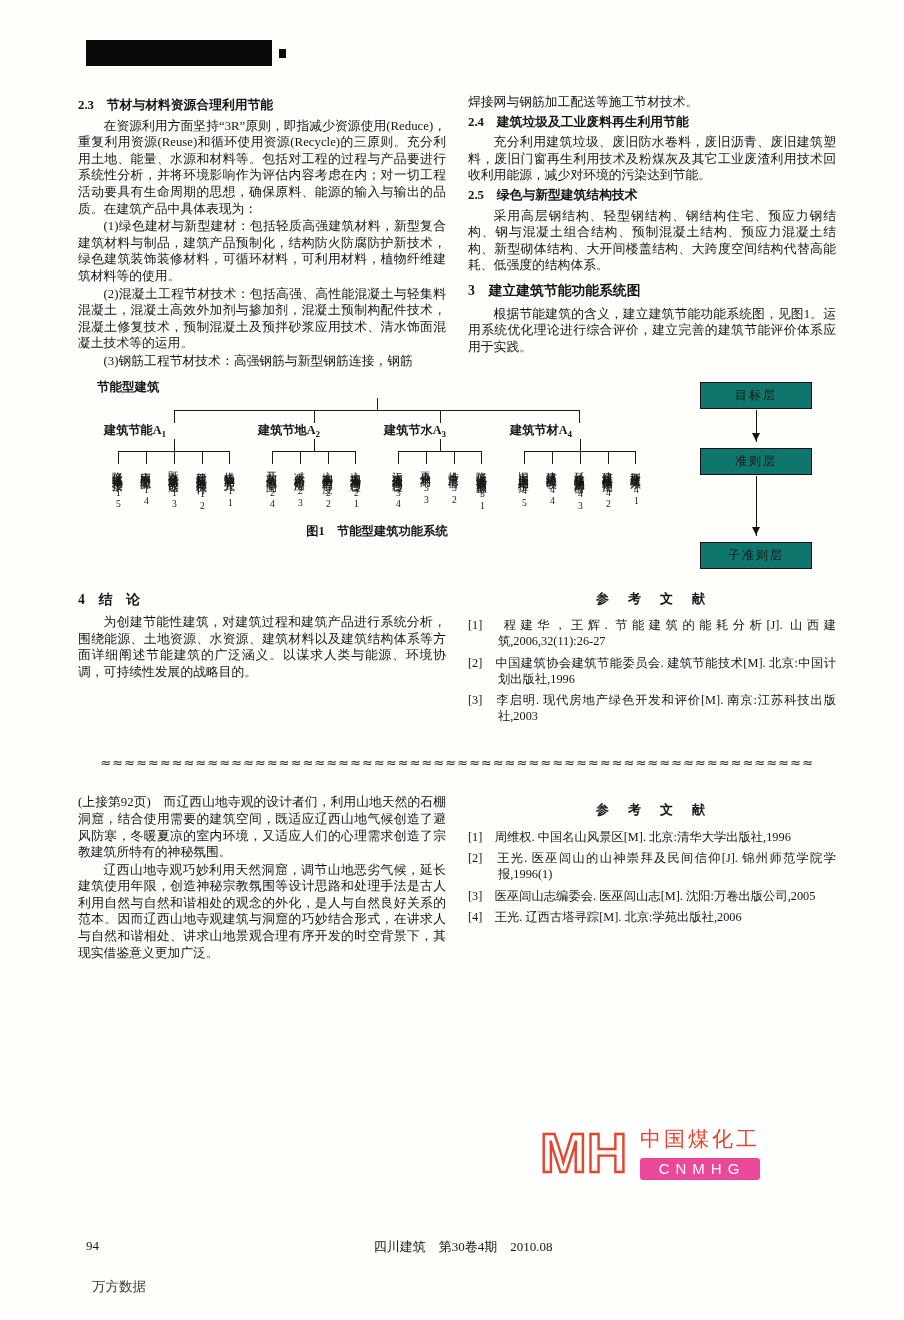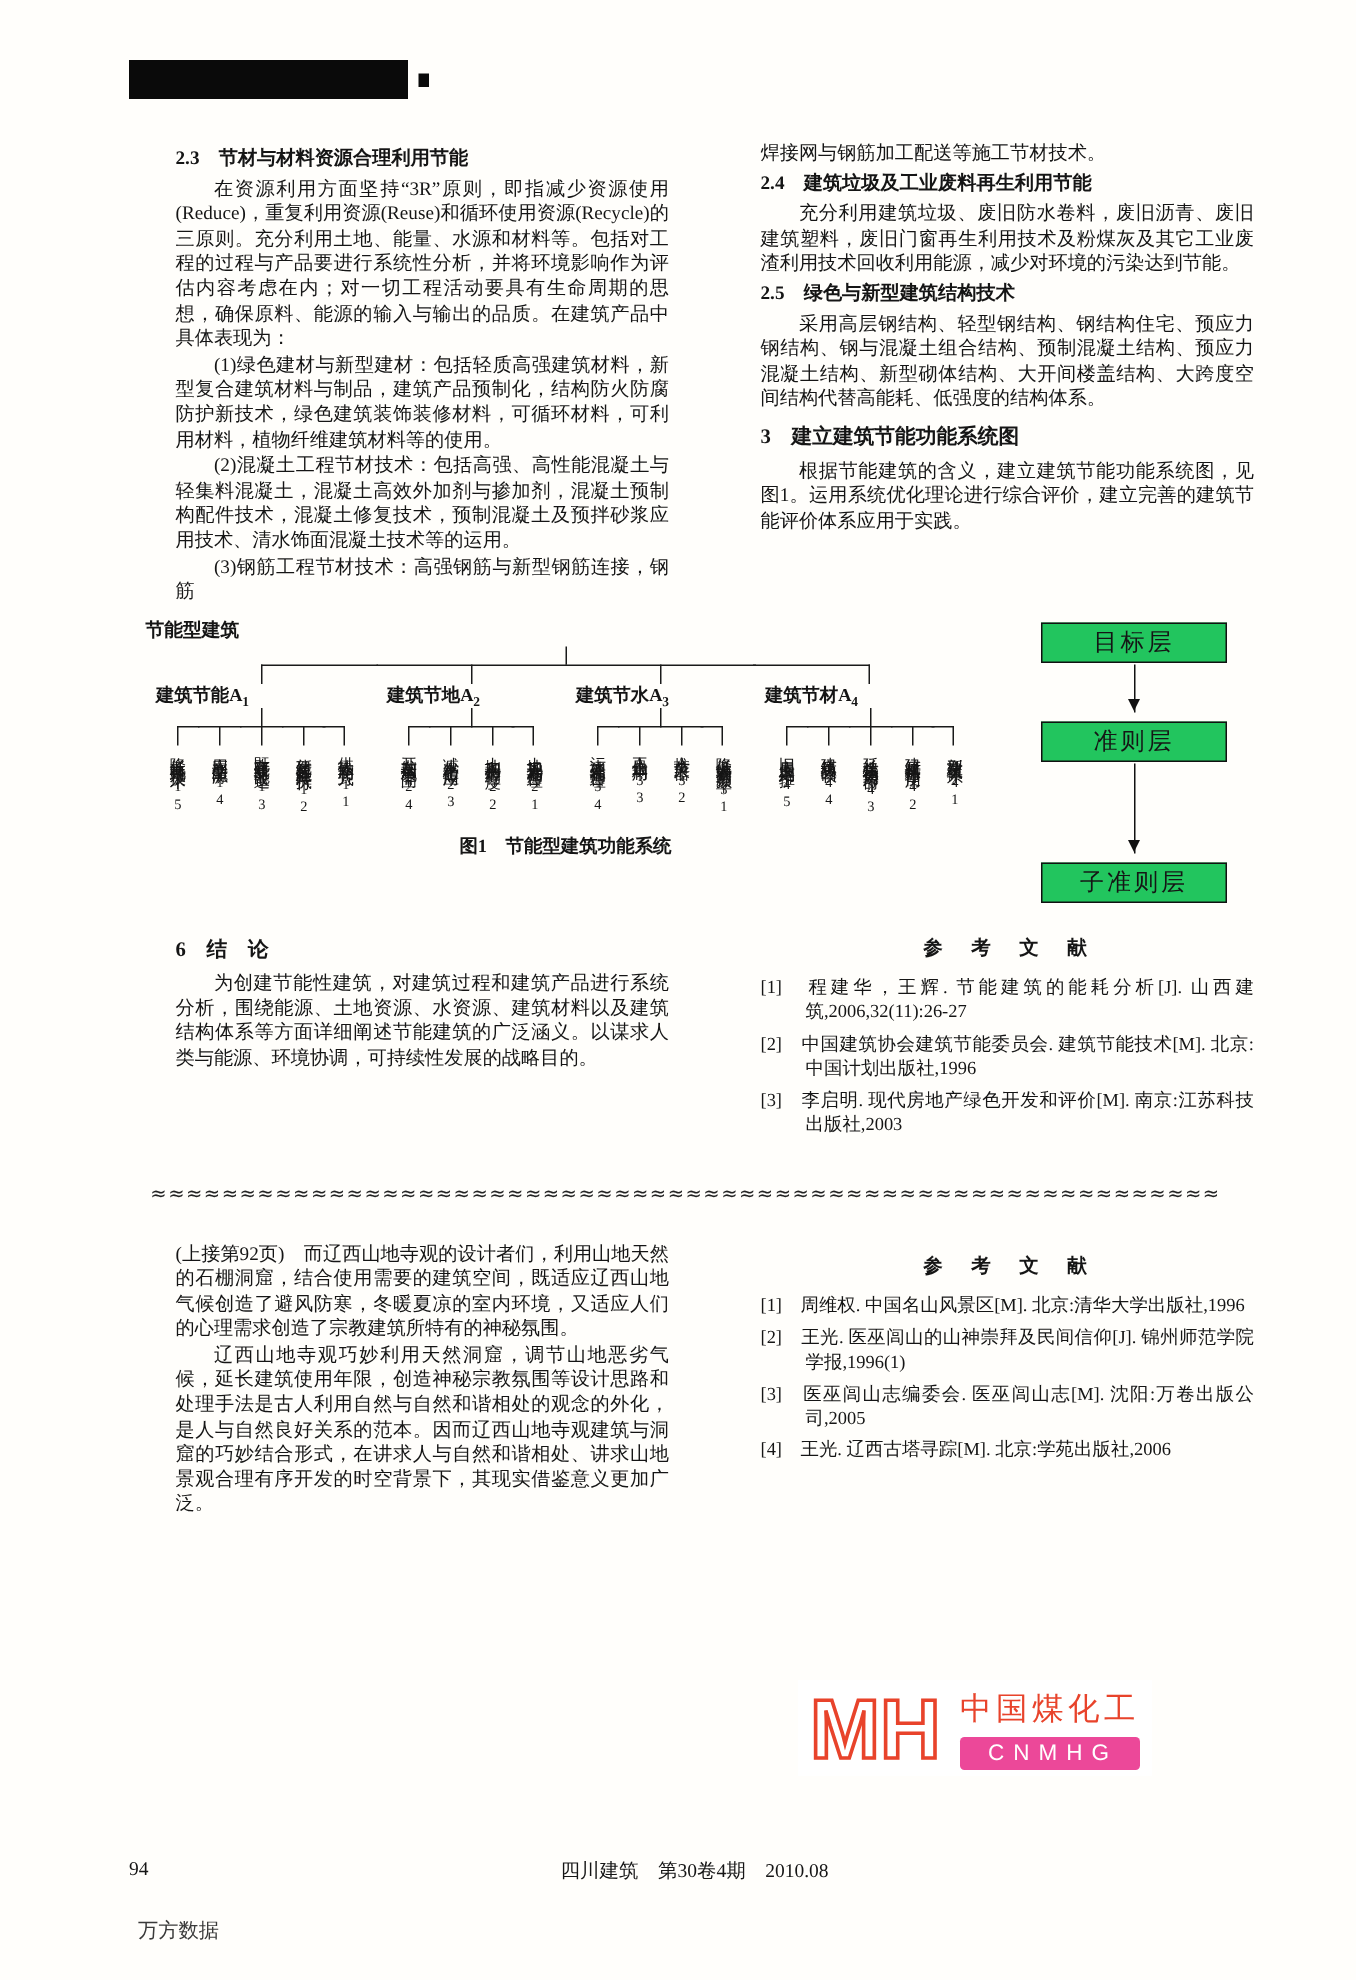--- a/index.html
+++ b/index.html
@@ -7,21 +7,21 @@
   .page {
     width: 904px; height: 1320px; position: relative; margin: 0 auto;
     background: #fffefb; overflow: hidden; color: #151515;
     font-family: "Liberation Serif", "DejaVu Serif", serif;
   }
   .redacted { position: absolute; left: 86px; top: 40px; width: 186px; height: 26px; background: #0a0a0a; }
   .redacted::after { content: ''; position: absolute; right: -14px; top: 9px; width: 7px; height: 9px; background: #0a0a0a; }
 
   .content { position: absolute; left: 78px; top: 94px; width: 758px; }
   .cols { display: flex; gap: 22px; }
-  .col { width: 368px; font-size: 12.8px; line-height: 16.6px; text-align: justify; margin-left: 39px; }
+  .col { width: 368px; font-size: 12.8px; line-height: 16.6px; text-align: justify; }
   p { margin: 0 0 1px 0; text-indent: 2em; }
   p.noindent { text-indent: 0; }
   .sec { font-size: 12.8px; font-weight: bold; margin: 3px 0 4px; }
   .sec.big { font-size: 13.8px; margin: 9px 0 6px; }
 
   
   .figure { margin: 8px 0 14px; display: flex; }
   .fig-tree-wrap { flex: 1; }
   .tree, .tree ul { list-style: none; margin: 0; padding: 0; }
   .tree { display: flex; justify-content: center; }
@@ -41,22 +41,22 @@
   .tree li:only-child::before, .tree li:only-child::after { display: none; }
   .branch { padding-left: 9px; padding-right: 9px; }
   .root-label { font-weight: bold; font-size: 12.5px; white-space: nowrap; padding-bottom: 2px; }
   .branch-label { font-weight: bold; font-size: 12.2px; white-space: nowrap; }
   .branch-label sub { font-size: 9px; }
   .leaf { writing-mode: vertical-rl; text-orientation: upright; font-size: 10.8px; letter-spacing: 1.5px; line-height: 13px; }
   .leaf-code { font-size: 9.6px; letter-spacing: 0.5px; }
   .fig-caption { text-align: center; font-weight: bold; font-size: 12.3px; margin-top: 12px; }
 
   .fig-layers { width: 160px; display: flex; flex-direction: column; align-items: center; padding-top: 3px; }
-  .layer-box { width: 124px; height: 27px; border: 1px solid #111; background: #22c55e;
-    display: flex; align-items: center; justify-content: center; font-size: 16px; letter-spacing: 2px; }
+  .layer-box { width: 112px; height: 27px; border: 1px solid #111; background: #0f766e;
+    display: flex; align-items: center; justify-content: center; font-size: 12px; letter-spacing: 2px; }
   .arrow { width: 0; height: 32px; border-left: 1.2px solid #111; position: relative; margin: 1px 0 6px; }
   .arrow.long { height: 60px; }
   .arrow::after { content: ''; position: absolute; left: -5px; bottom: -3px;
     border: 4.5px solid transparent; border-top: 8px solid #111; }
 
   
   .refs-title { text-align: center; font-weight: bold; font-size: 13px; letter-spacing: 3px; margin: 8px 0 10px; }
   .ref { padding-left: 30px; text-indent: -30px; margin-bottom: 5px; font-size: 12.3px; line-height: 16.2px; text-align: justify; }
 
   .divider { text-align: center; white-space: nowrap; overflow: hidden; color: #222;
@@ -197,21 +197,21 @@
         <div class="layer-box">目标层</div>
         <div class="arrow"></div>
         <div class="layer-box">准则层</div>
         <div class="arrow long"></div>
         <div class="layer-box">子准则层</div>
       </div>
     </div>
 
     <div class="cols">
       <div class="col">
-        <div class="sec big">6　结　论</div>
+        <div class="sec big">4　结　论</div>
         <p>为创建节能性建筑，对建筑过程和建筑产品进行系统分析，围绕能源、土地资源、水资源、建筑材料以及建筑结构体系等方面详细阐述节能建筑的广泛涵义。以谋求人类与能源、环境协调，可持续性发展的战略目的。</p>
       </div>
       <div class="col">
         <div class="refs-title">参　考　文　献</div>
         <div class="ref">[1]　程建华，王辉. 节能建筑的能耗分析[J]. 山西建筑,2006,32(11):26-27</div>
         <div class="ref">[2]　中国建筑协会建筑节能委员会. 建筑节能技术[M]. 北京:中国计划出版社,1996</div>
         <div class="ref">[3]　李启明. 现代房地产绿色开发和评价[M]. 南京:江苏科技出版社,2003</div>
       </div>
     </div>
 

